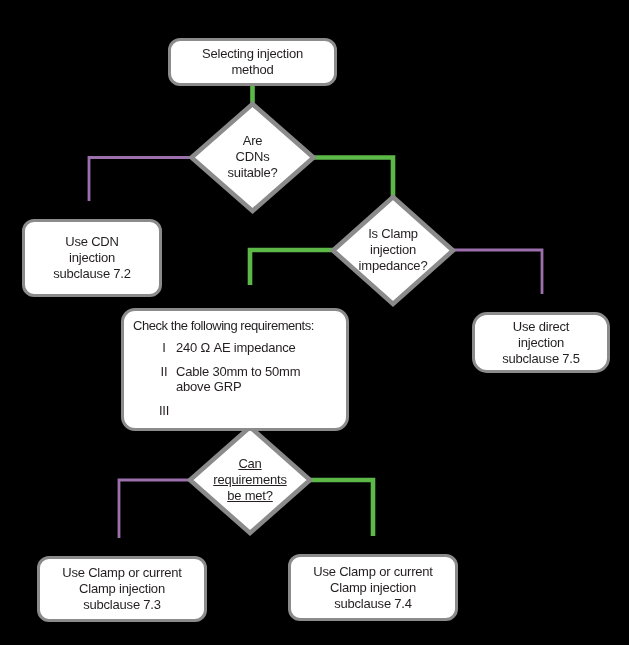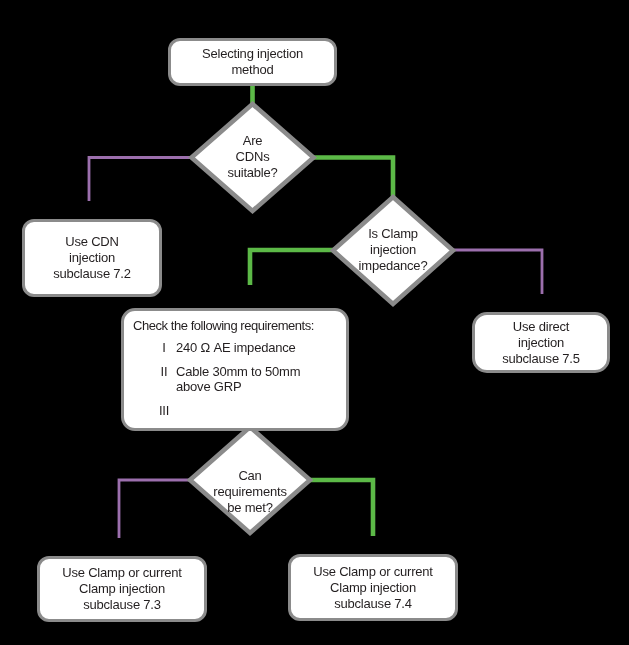--- a/index.html
+++ b/index.html
@@ -144,15 +144,15 @@
 </div>
 
 <div class="diamond-label" style="left:187.5px; top:133px; width:130px;">Are
 CDNs
 suitable?</div>
 
 <div class="diamond-label" style="left:328px; top:226px; width:130px;">Is Clamp
 injection
 impedance?</div>
 
-<div class="diamond-label" style="left:185px; top:468px; width:130px;">Can
+<div class="diamond-label" style="left:185px; top:456px; width:130px;text-decoration:underline;">Can
 requirements
 be met?</div>
 
 </body></html>

